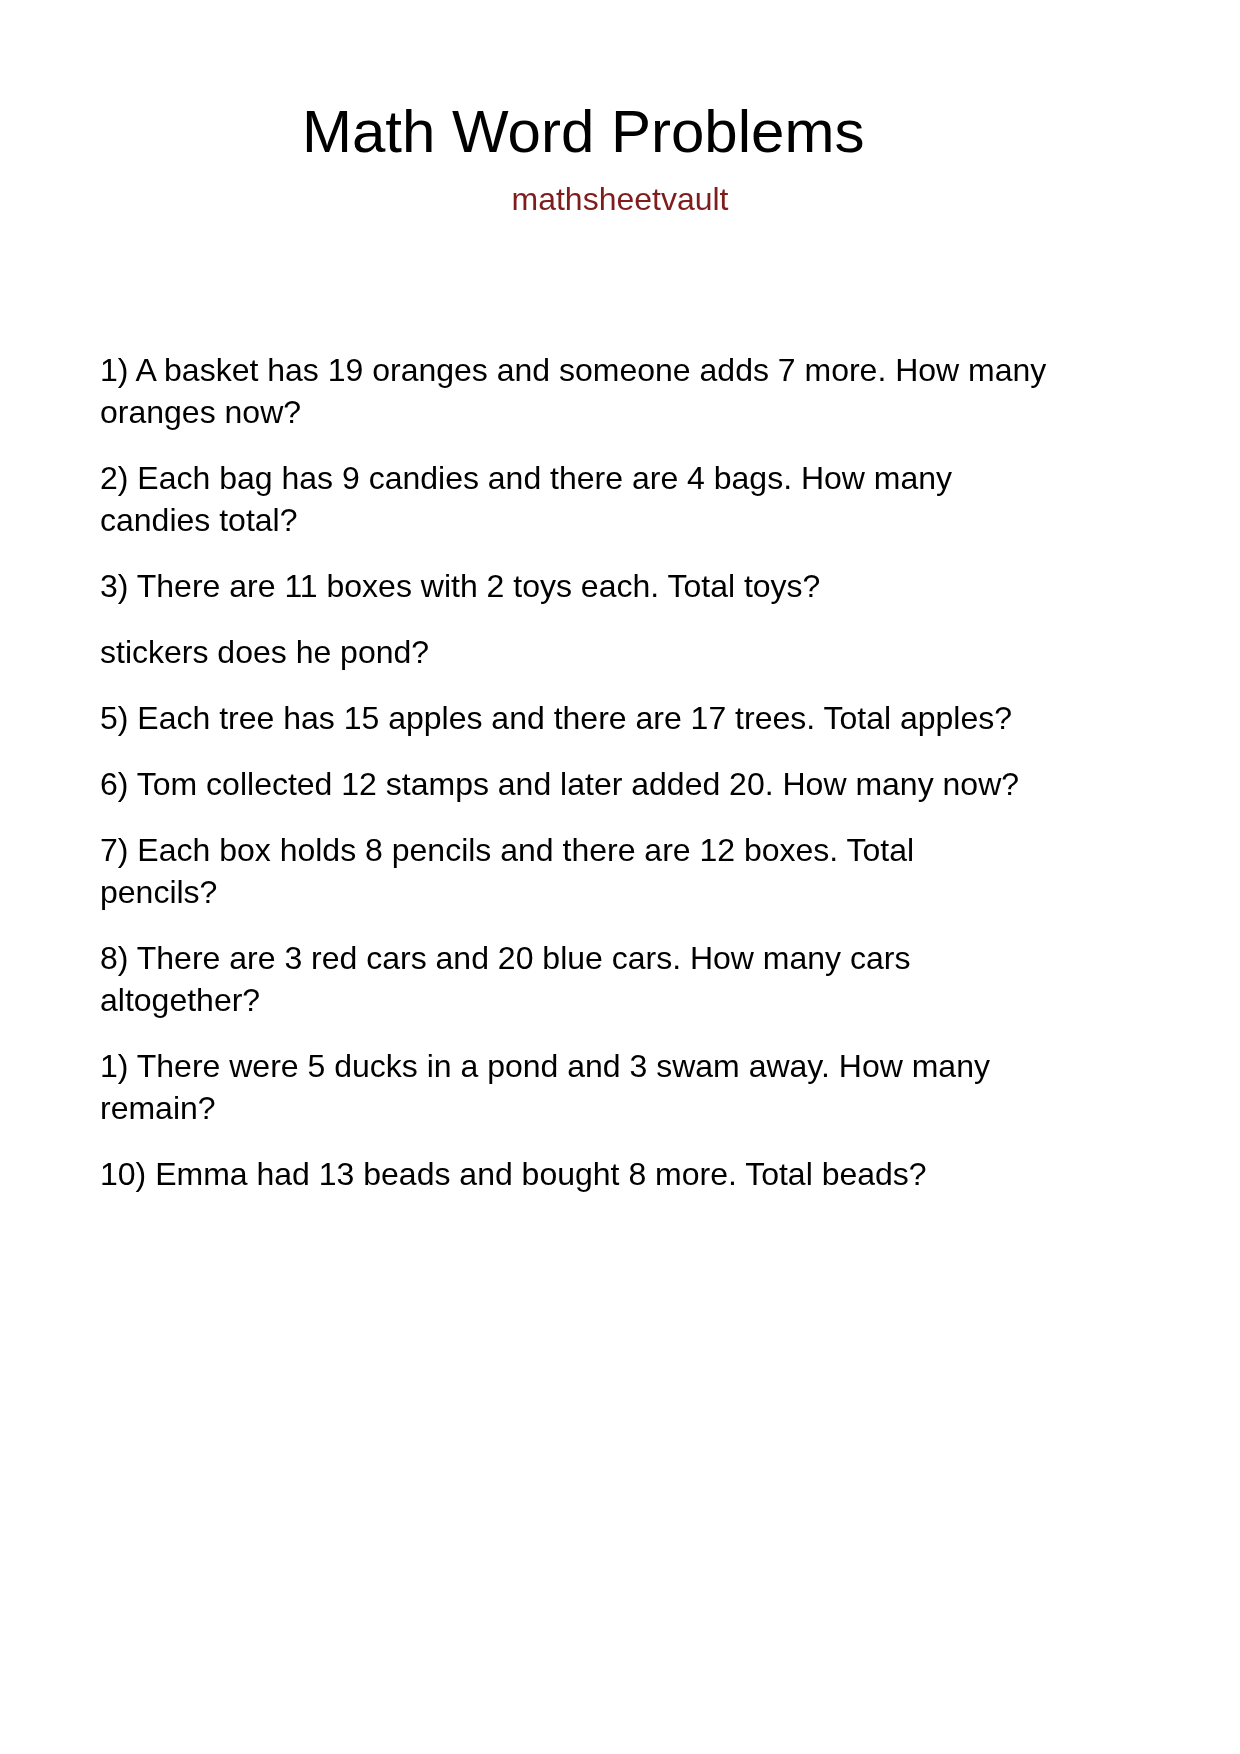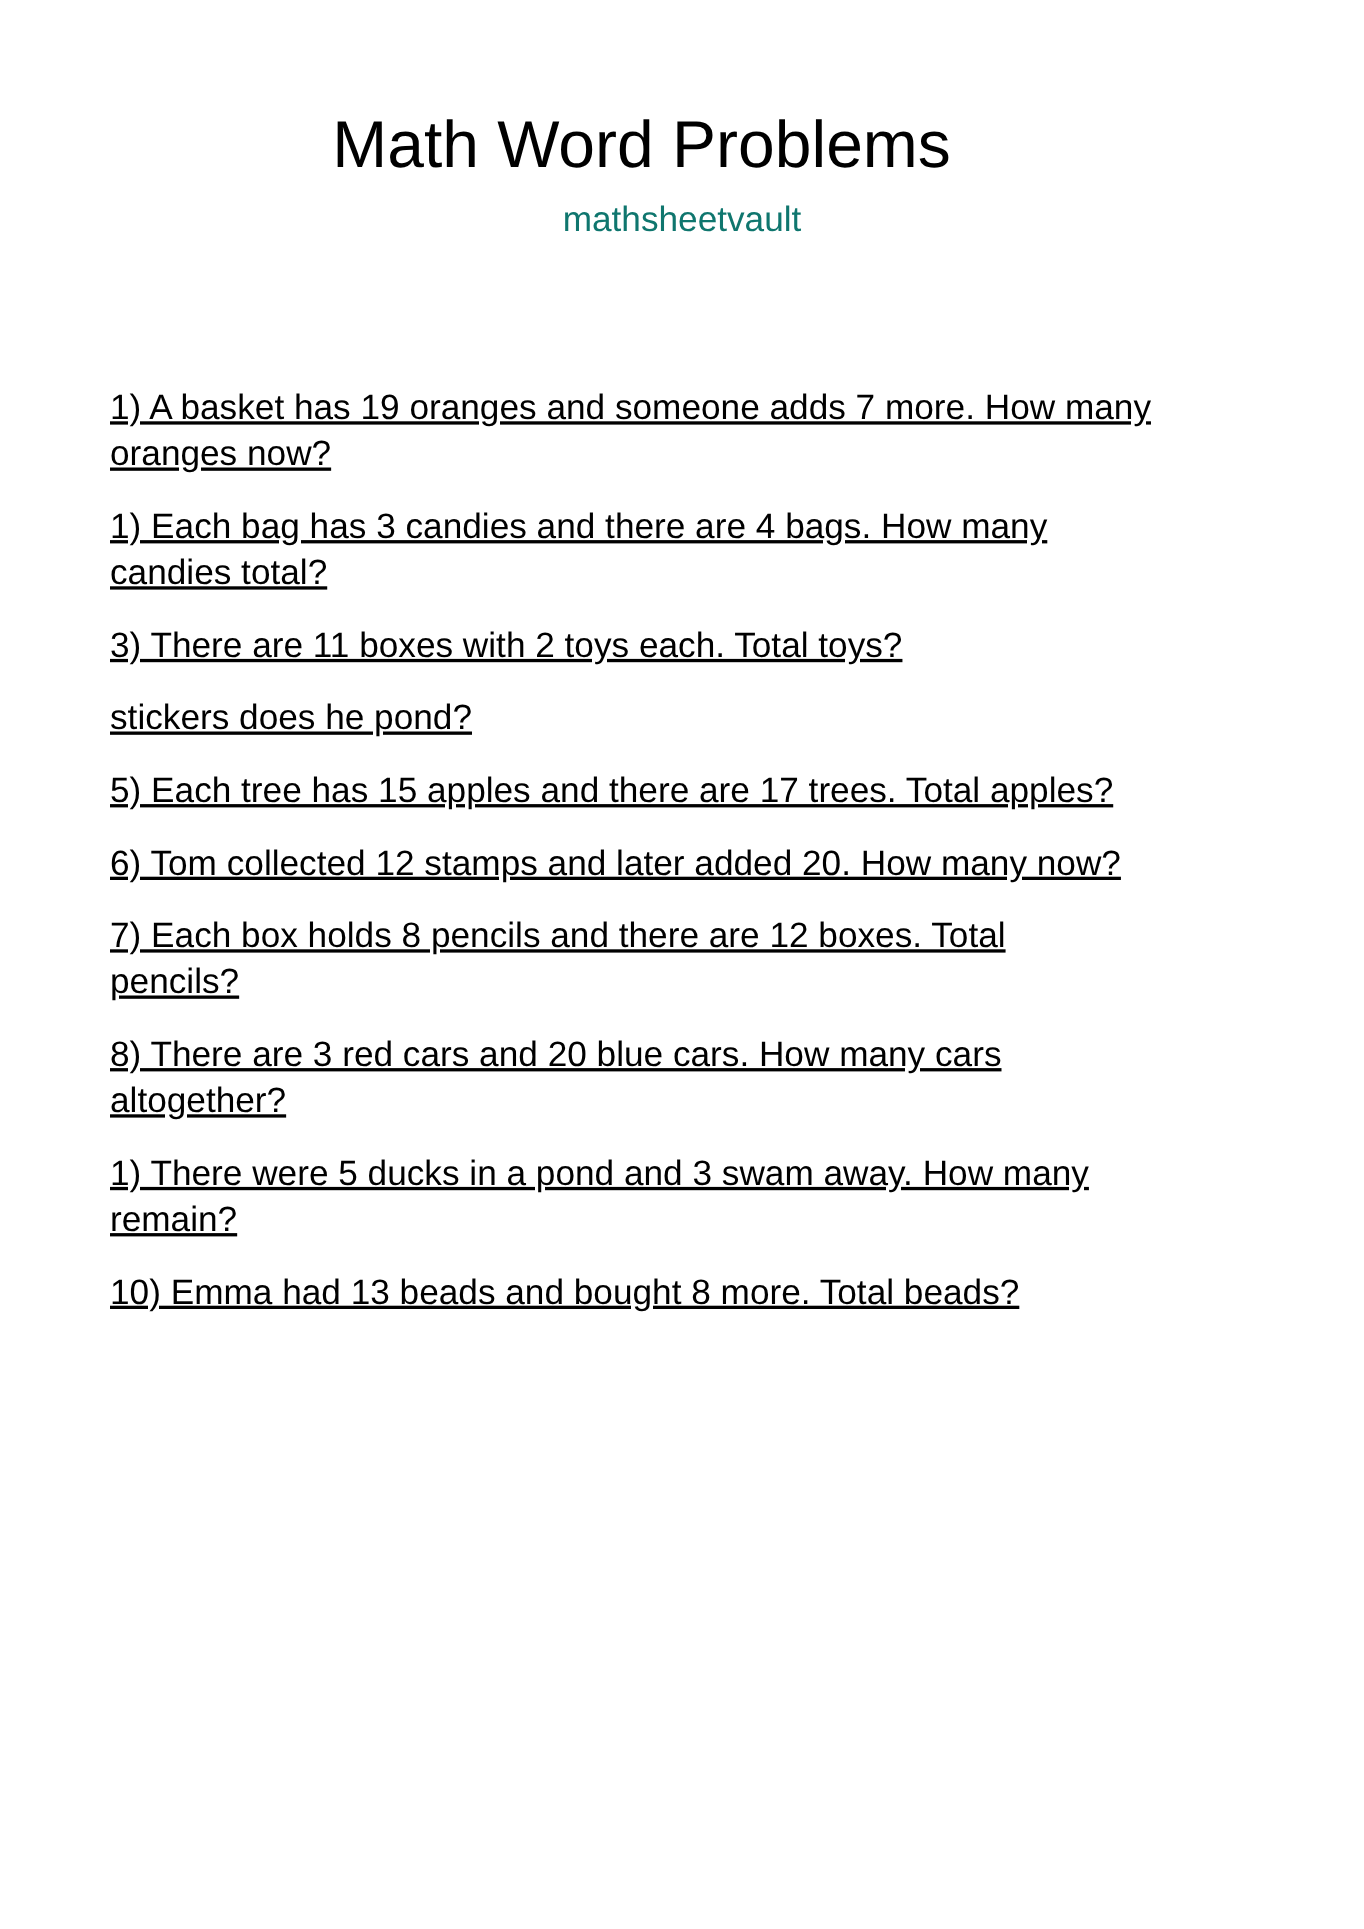--- a/index.html
+++ b/index.html
@@ -34,57 +34,56 @@
       color: #000000;
     }
     .subtitle {
       position: absolute;
       left: 0;
       width: 1240px;
       top: 183px;
       text-align: center;
       font-size: 32px;
       line-height: 32px;
-      color: #0f766e;
+      color: #7f1d1d;
       white-space: nowrap;
     }
     .problems {
       position: absolute;
       left: 100px;
       top: 349px;
       width: 1100px;
       margin: 0;
       padding: 0;
       list-style: none;
     }
     .problem {
       margin: 0 0 24px 0;
       font-size: 32px;
       line-height: 42px;
       white-space: nowrap;
     }
     .problem .line {
       display: block;
-      text-decoration: underline;
     }
   </style>
 </head>
 <body>
 
 <div class="page">
   <h1 class="title">Math Word Problems</h1>
   <div class="subtitle">mathsheetvault</div>
 
   <ol class="problems">
     <li class="problem">
       <span class="line">1) A basket has 19 oranges and someone adds 7 more. How many</span>
       <span class="line">oranges now?</span>
     </li>
     <li class="problem">
-      <span class="line">1) Each bag has 3 candies and there are 4 bags. How many</span>
+      <span class="line">2) Each bag has 9 candies and there are 4 bags. How many</span>
       <span class="line">candies total?</span>
     </li>
     <li class="problem">
       <span class="line">3) There are 11 boxes with 2 toys each. Total toys?</span>
     </li>
     <li class="problem">
       <span class="line">stickers does he pond?</span>
     </li>
     <li class="problem">
       <span class="line">5) Each tree has 15 apples and there are 17 trees. Total apples?</span>

